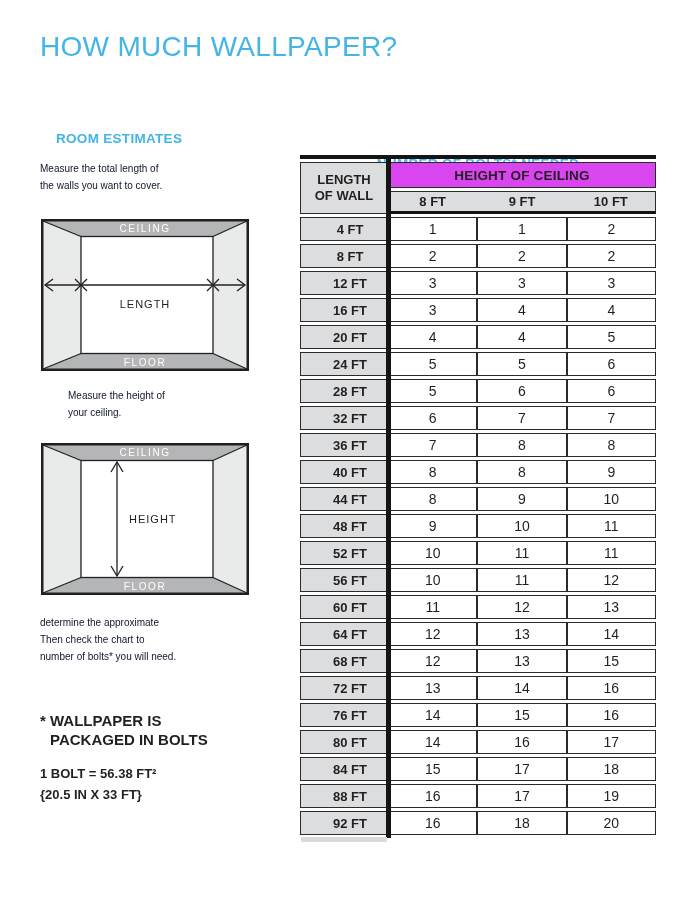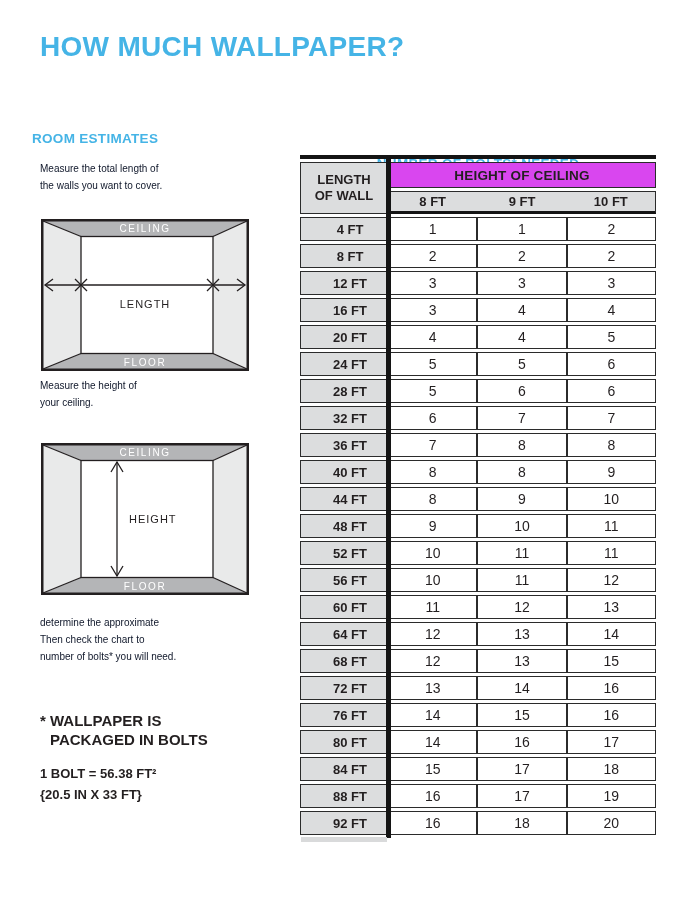--- a/index.html
+++ b/index.html
@@ -3,32 +3,32 @@
 <meta charset="utf-8">
 <style>
   html,body{margin:0;padding:0;background:#ffffff;}
   .page{
     position:relative;width:696px;height:900px;background:#ffffff;overflow:hidden;
     font-family:"Liberation Sans",sans-serif;color:#231f20;
   }
   
   .title{
     position:absolute;left:40px;top:31px;
-    font-size:28px;font-weight:bold;letter-spacing:.3px;color:#45b4e6;
+    font-size:28px;font-weight:normal;letter-spacing:.3px;color:#45b4e6;
   }
   .sec-head{
     position:absolute;top:131px;
     font-size:13.5px;font-weight:bold;letter-spacing:.3px;color:#45b4e6;
   }
-  .sec-head.left-col{left:32px;}
+  .sec-head.left-col{left:56px;}
   .sec-head.table-col{left:300px;width:356px;text-align:center;margin-top:25px;}
   
   .para{position:absolute;left:40px;font-size:10px;line-height:17px;color:#0f172a;}
   .para.p1{top:160px;}
-  .para.p2{top:377px;}
+  .para.p2{top:387px;margin-left:28px;}
   .para.p3{top:614px;}
   .footnote{position:absolute;left:40px;top:711px;font-size:15px;font-weight:bold;line-height:19px;}
   .footnote .fn2{padding-left:10px;}
   .boltinfo{position:absolute;left:40px;top:763px;font-size:13px;font-weight:bold;line-height:21px;}
   
   .diagram{position:absolute;left:41px;width:208px;height:152px;}
   .diagram.d1{top:219px;}
   .diagram.d2{top:443px;}
   .diagram text{font-family:"Liberation Sans",sans-serif;}
   .band-text{font-size:10px;letter-spacing:1.6px;fill:#ffffff;}

